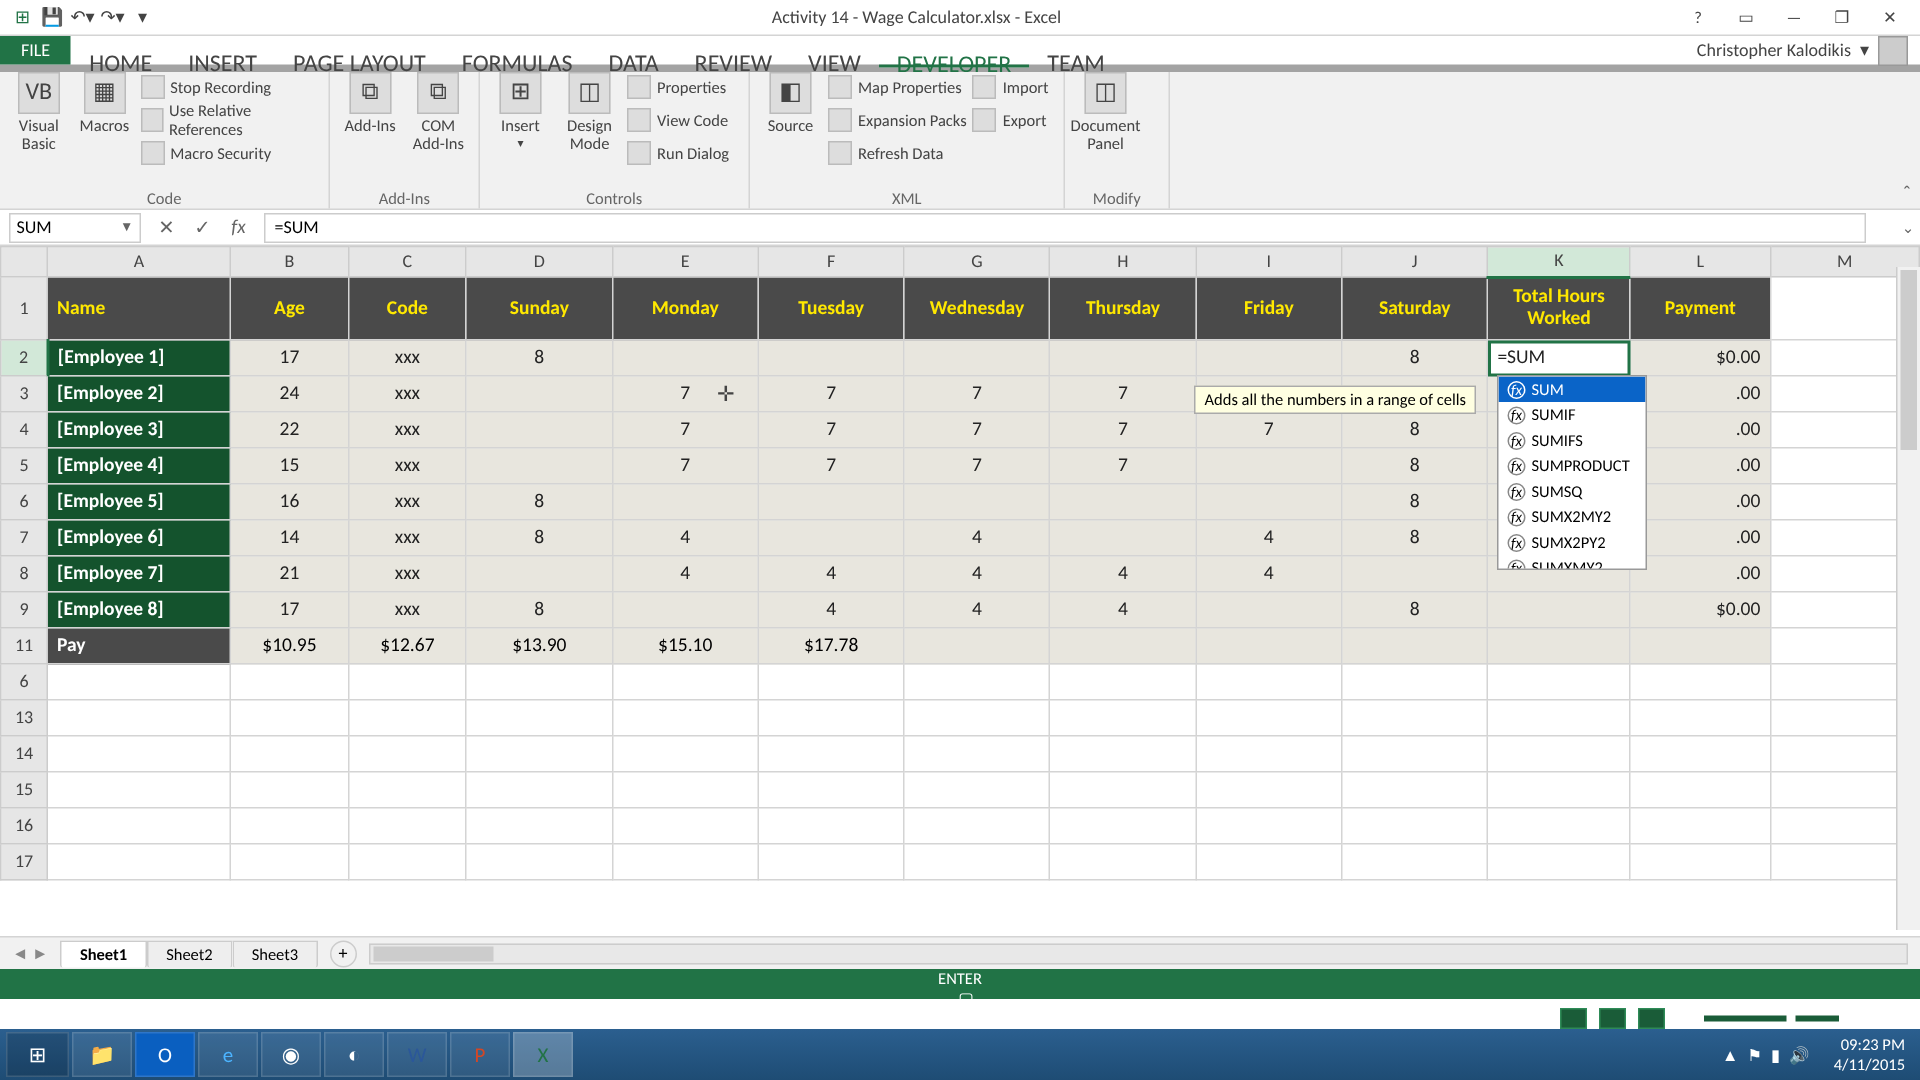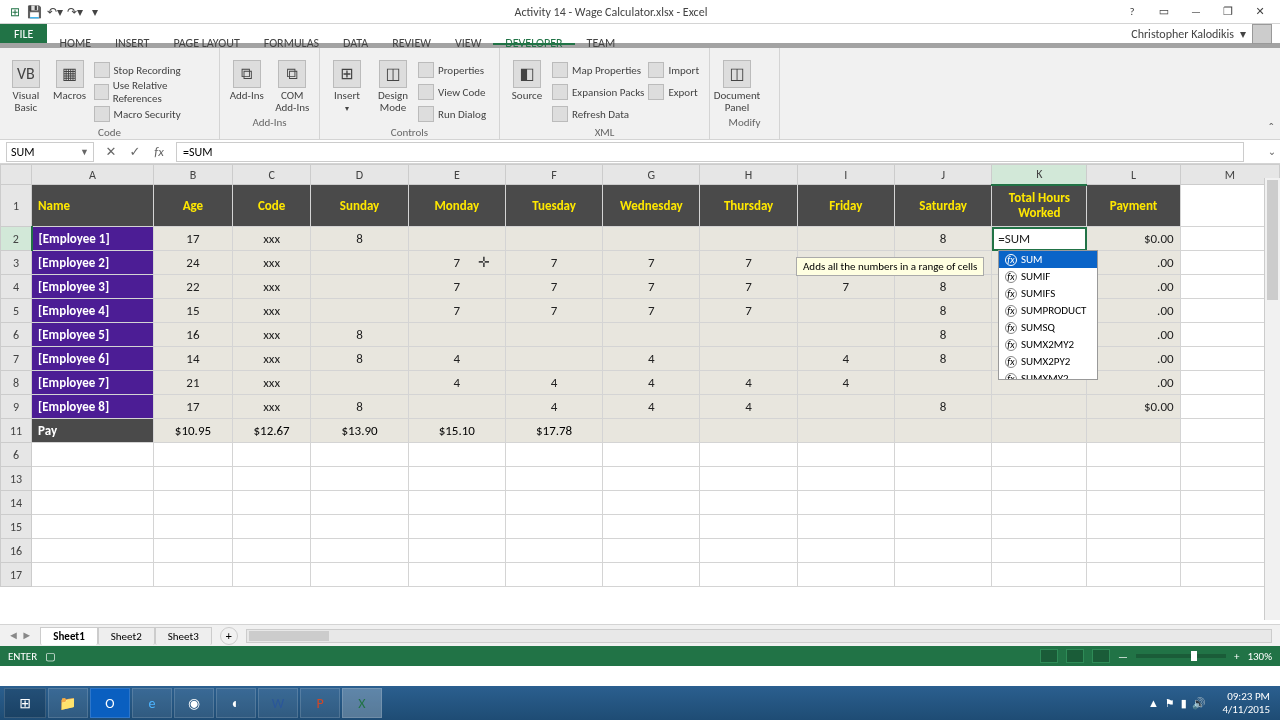--- a/index.html
+++ b/index.html
@@ -9,28 +9,28 @@
 .titlebar { height: 24px; background: #fff; display: flex; align-items: center; border-bottom: 1px solid #d4d4d4; }
 .qat { display: flex; align-items: center; gap: 2px; padding: 0 6px; }
 .qat-icon { width: 18px; height: 18px; display: flex; align-items: center; justify-content: center; font-size: 12px; color: #444; }
 .title-center { flex: 1; text-align: center; font-size: 12px; color: #444; }
 .title-right { display: flex; align-items: center; gap: 8px; padding: 0 8px; }
 .win-btn { width: 24px; height: 18px; display: flex; align-items: center; justify-content: center; font-size: 11px; color: #444; }
 
 
 .ribbon-tabs { height: 24px; background: #fff; display: flex; align-items: stretch; border-bottom: 5px solid #a3a3a3; }
 .file-tab { background: #217346; color: #fff; padding: 0 14px; display: flex; align-items: center; font-size: 12px; }
-.rtab { padding: 0 12px; display: flex; align-items: center; font-size: 12px; color: #444; margin-top: 18px; }
+.rtab { padding: 0 12px; display: flex; align-items: center; font-size: 16px; color: #444; margin-top: 18px; }
 .rtab.active { color: #217346; border-bottom: 2px solid #217346; position: relative; top: 1px; background: #fff; }
 .tabs-right { margin-left: auto; display: flex; align-items: center; gap: 6px; padding: 0 8px; font-size: 12px; color: #444; }
 .avatar { width: 20px; height: 20px; background: #ccc; border: 1px solid #999; }
 
 
 .ribbon { height: 92px; background: #f1f1f1; display: flex; border-bottom: 1px solid #d4d4d4; position: relative; }
-.rgroup { border-right: 1px solid #d4d4d4; padding: 12px 6px; display: flex; flex-direction: column; justify-content: space-between; }
+.rgroup { border-right: 1px solid #d4d4d4; padding: 0 6px; display: flex; flex-direction: column; justify-content: space-between; }
 .rgroup-body { display: flex; gap: 4px; flex: 1; }
 .rgroup-label { text-align: center; font-size: 11px; color: #666; padding-top: 2px; }
 .rbtn-big { width: 42px; display: flex; flex-direction: column; align-items: center; gap: 2px; font-size: 11px; color: #444; text-align: center; line-height: 1.1; }
 .rbtn-big .ico { width: 28px; height: 28px; background: #ddd; border: 1px solid #bbb; display: flex; align-items: center; justify-content: center; font-size: 16px; }
 .rbtn-small { display: flex; align-items: center; gap: 4px; font-size: 11px; color: #444; height: 20px; }
 .rbtn-small .sico { width: 16px; height: 16px; background: #ddd; border: 1px solid #bbb; }
 .rcol { display: flex; flex-direction: column; gap: 2px; }
 .ribbon-collapse { position: absolute; right: 6px; bottom: 2px; font-size: 14px; color: #666; }
 
 
@@ -51,21 +51,21 @@
 .sheet td { border: 1px solid #d4d4d4; height: 24px; font-size: 13px; padding: 0 6px; text-align: center; }
 th.corner { width: 30px; }
 th.rowhdr { width: 30px; height: 24px; }
 col.cA { width: 118px; } col.cB { width: 76px; } col.cC { width: 76px; } col.cD { width: 94px; }
 col.cE { width: 94px; } col.cF { width: 94px; } col.cG { width: 94px; } col.cH { width: 94px; }
 col.cI { width: 94px; } col.cJ { width: 94px; } col.cK { width: 92px; } col.cL { width: 90px; } col.cM { width: 96px; }
 
 .hdr-row td { background: #4a4a4a; color: #ffe800; font-weight: bold; }
 .hdr-row td.ta-l { text-align: left; }
 .data-row td { background: #e8e6de; color: #222; }
-.data-row td.lbl { background: #4c1d95; color: #fff; font-weight: bold; text-align: left; }
+.data-row td.lbl { background: #14532d; color: #fff; font-weight: bold; text-align: left; }
 .pay-row td { background: #e8e6de; }
 .pay-row td.lbl { background: #4a4a4a; color: #fff; font-weight: bold; text-align: left; }
 .rate-row td { background: #4a4a4a; color: #ffe800; font-weight: bold; }
 .rate-row td.lbl { text-align: left; color: #fff; }
 
 .active-cell { outline: 2px solid #217346; outline-offset: -2px; background: #fff !important; text-align: left !important; padding-left: 6px; }
 .active-colhdr { background: #d2e8d8 !important; border-bottom: 2px solid #217346 !important; }
 .active-rowhdr { background: #d2e8d8 !important; border-right: 2px solid #217346 !important; }
 
 .cursor-cross { position: absolute; left: 478px; top: 90px; font-size: 14px; color: #444; pointer-events: none; }
@@ -81,21 +81,21 @@
 
 .sheet-tabs-bar { height: 22px; border-top: 1px solid #d4d4d4; display: flex; align-items: center; background: #f1f1f1; }
 .stab-nav { display: flex; gap: 4px; padding: 0 8px; color: #888; font-size: 11px; }
 .stab { padding: 2px 12px; border: 1px solid #ccc; border-bottom: none; background: #eee; font-size: 11px; border-radius: 0 0 2px 2px; }
 .stab.active { background: #fff; font-weight: bold; }
 .stab-add { width: 18px; height: 18px; border: 1px solid #ccc; border-radius: 50%; display: flex; align-items: center; justify-content: center; margin-left: 8px; font-size: 12px; }
 .hscroll-ph { flex: 1; margin: 0 8px; height: 14px; background: #e8e8e8; border: 1px solid #ccc; position: relative; }
 .hscroll-ph::before { content: ""; position: absolute; left: 2px; top: 1px; width: 80px; height: 10px; background: #ccc; }
 
 
-.status-bar { height: 20px; background: #217346; color: #fff; display: flex; align-items: center; font-size: 11px; padding: 0 8px; }
+.status-bar { height: 20px; background: #217346; color: #fff; display: flex; align-items: center; font-size: 11px; padding: 0 8px; flex-direction: column; }
 .status-right { margin-left: auto; display: flex; align-items: center; gap: 8px; }
 .view-btn { width: 18px; height: 14px; background: #1a5c38; border: 1px solid #2e8b57; }
 .zoom-track { width: 90px; height: 4px; background: #1a5c38; position: relative; }
 .zoom-track::before { content: ""; position: absolute; left: 55px; top: -3px; width: 6px; height: 10px; background: #fff; }
 
 
 .taskbar { position: absolute; bottom: 0; left: 0; right: 0; height: 34px; background: linear-gradient(#2b5f8f, #1e4c74); display: flex; align-items: center; padding: 0 4px; gap: 2px; }
 .tb-btn { width: 40px; height: 30px; display: flex; align-items: center; justify-content: center; border: 1px solid rgba(255,255,255,0.15); background: rgba(255,255,255,0.08); color: #fff; font-size: 14px; }
 .tb-btn.start { width: 42px; background: rgba(0,0,0,0.15); }
 .tb-btn.active-tb { background: rgba(255,255,255,0.25); }

